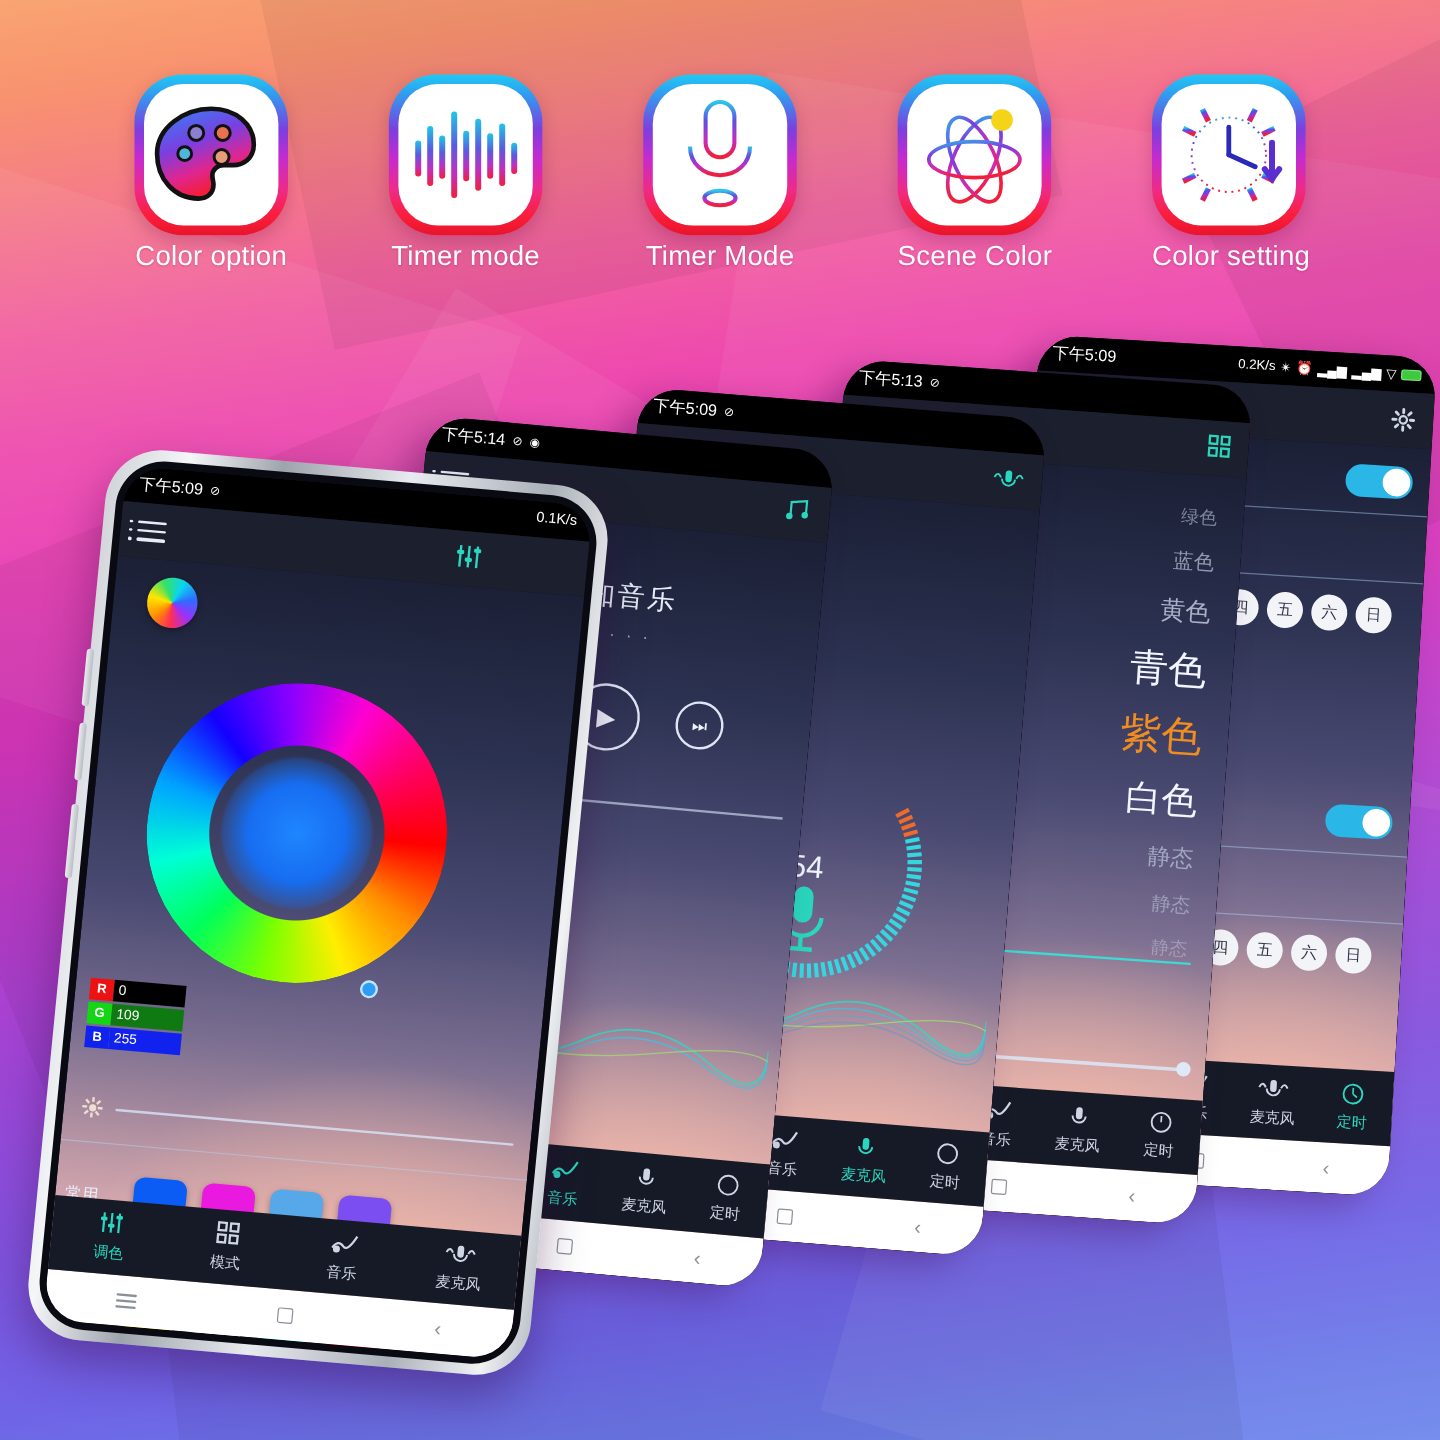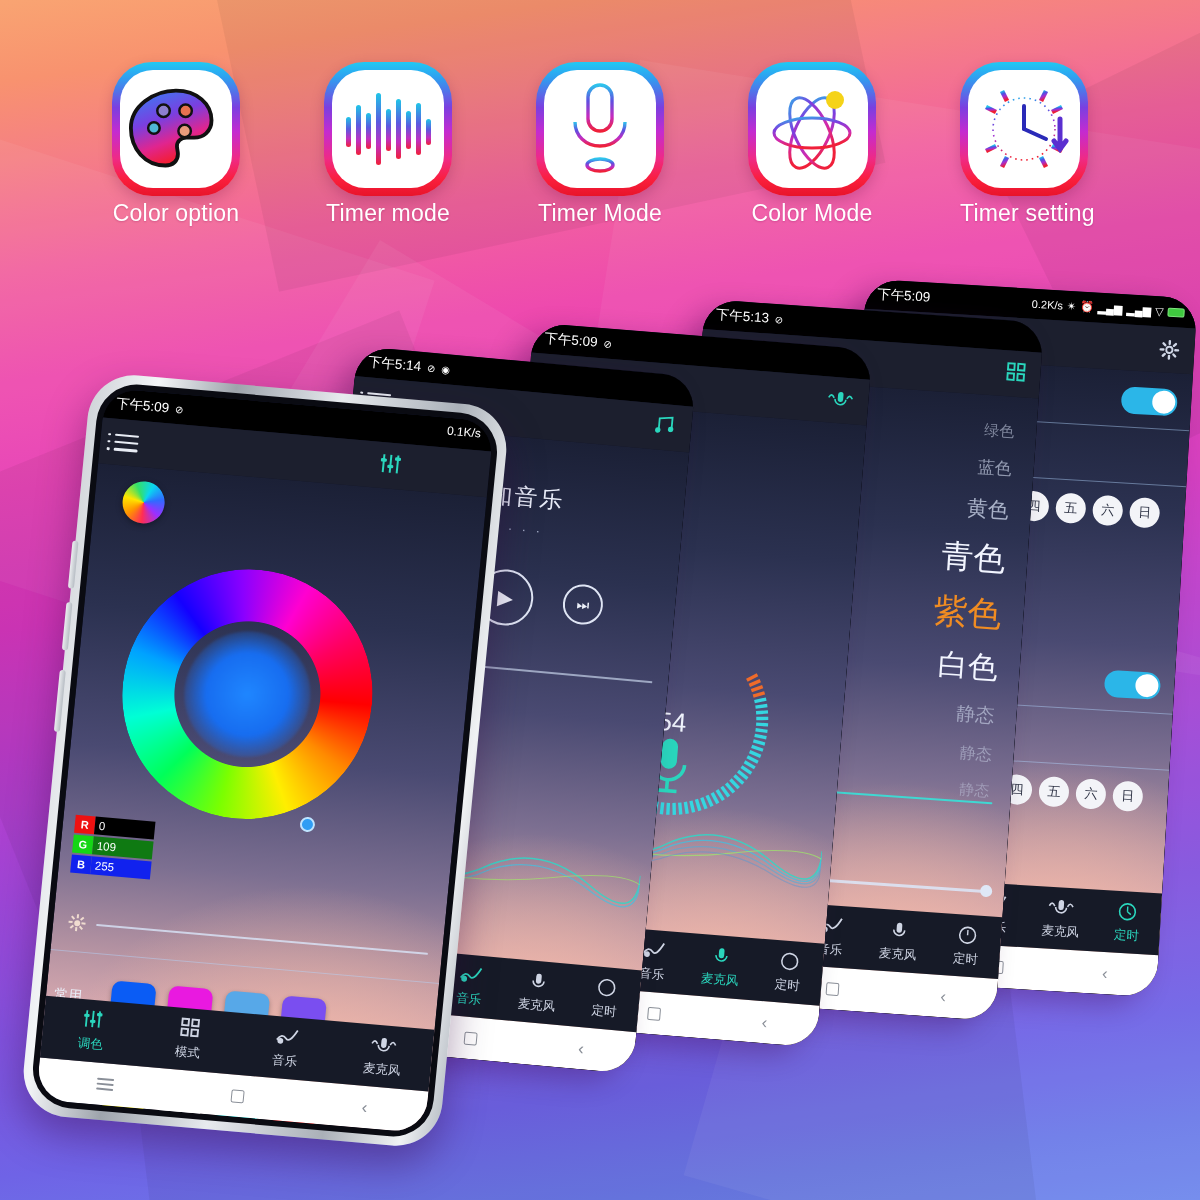--- a/index.html
+++ b/index.html
@@ -333,21 +333,21 @@
           </defs>
           <g stroke="url(#ag)" stroke-width="3" fill="none">
             <ellipse cx="50" cy="52" rx="17" ry="38" transform="rotate(25 50 52)"></ellipse>
             <ellipse cx="50" cy="52" rx="17" ry="38" transform="rotate(-25 50 52)"></ellipse>
             <ellipse cx="50" cy="52" rx="38" ry="15"></ellipse>
           </g>
           <circle cx="73" cy="19" r="9" fill="#f5d318"></circle>
         </svg>
       </div>
     </div>
-    <div class="flabel">Color Mode</div>
+    <div class="flabel">Scene Color</div>
   </div>
 
   <div class="feature">
     <div class="fi-wrap">
       <div class="fi-inner">
         <svg width="100" height="100" viewBox="0 0 100 100">
           <defs>
             <linearGradient id="cg" x1="0" y1="0" x2="0.2" y2="1">
               <stop offset="0" stop-color="#23c3ec"></stop>
                 <stop offset="0.3" stop-color="#4a55e2"></stop>
@@ -374,21 +374,21 @@
           </g>
           <circle cx="50" cy="50" r="31" fill="none" stroke="url(#cg)" stroke-width="1.6" stroke-dasharray="1.6 4"></circle>
           <g stroke="#2a2ab8" stroke-width="4" stroke-linecap="round">
             <line x1="50" y1="50" x2="50" y2="27"></line>
             <line x1="50" y1="50" x2="72" y2="60"></line>
           </g>
           <path d="M86 40 l0 28 M80 62 l6 8 6-8" stroke="#5a2fd0" stroke-width="5" fill="none" stroke-linecap="round"></path>
         </svg>
       </div>
     </div>
-    <div class="flabel">Timer setting</div>
+    <div class="flabel">Color setting</div>
   </div>
 </div>
 
 <div class="phone stacked" id="phone5">
   <div class="body">
     <div class="screen">
 
       <div class="statusbar">
         <span>下午5:09</span>
         <span class="sb-right">

